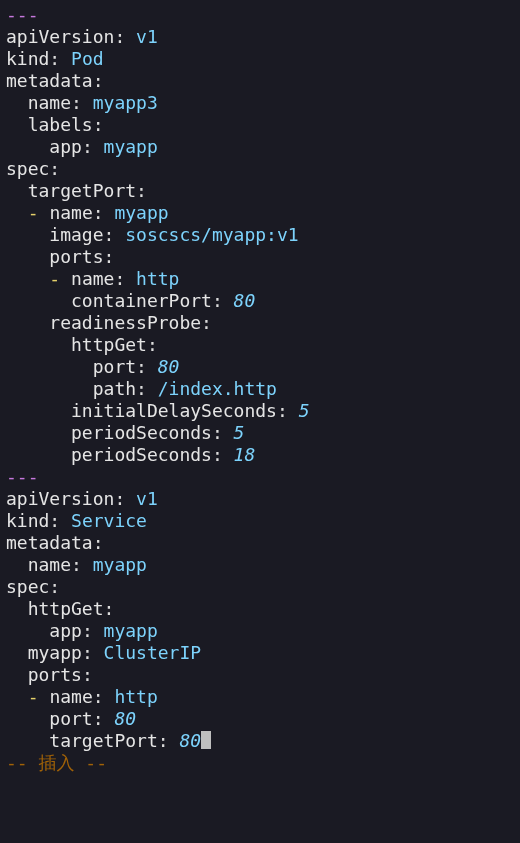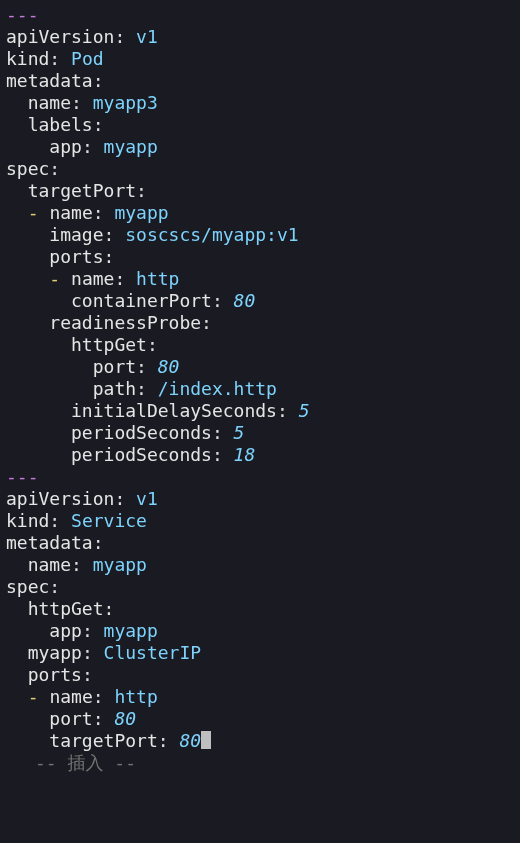--- a/index.html
+++ b/index.html
@@ -25,23 +25,22 @@
   .sep   { color: #dcdcdc; }       
   .doc   { color: #c678dd; }       
   .cursor{
      display:inline-block;
      width:10px;
      height:18px;
      background:#bfbfbf;
      vertical-align: -2px;
   }
   .status {
-    color:#737373;
+    color:#a16207;
     padding-left:0px;
-    margin-left:29px;
   }
 </style>
 </head>
 <body>
 
 <div class="code"><span class="doc">---</span>
 <span class="key">apiVersion</span><span class="sep">:</span> <span class="val">v1</span>
 <span class="key">kind</span><span class="sep">:</span> <span class="val">Pod</span>
 <span class="key">metadata</span><span class="sep">:</span>
   <span class="key">name</span><span class="sep">:</span> <span class="val">myapp3</span>

